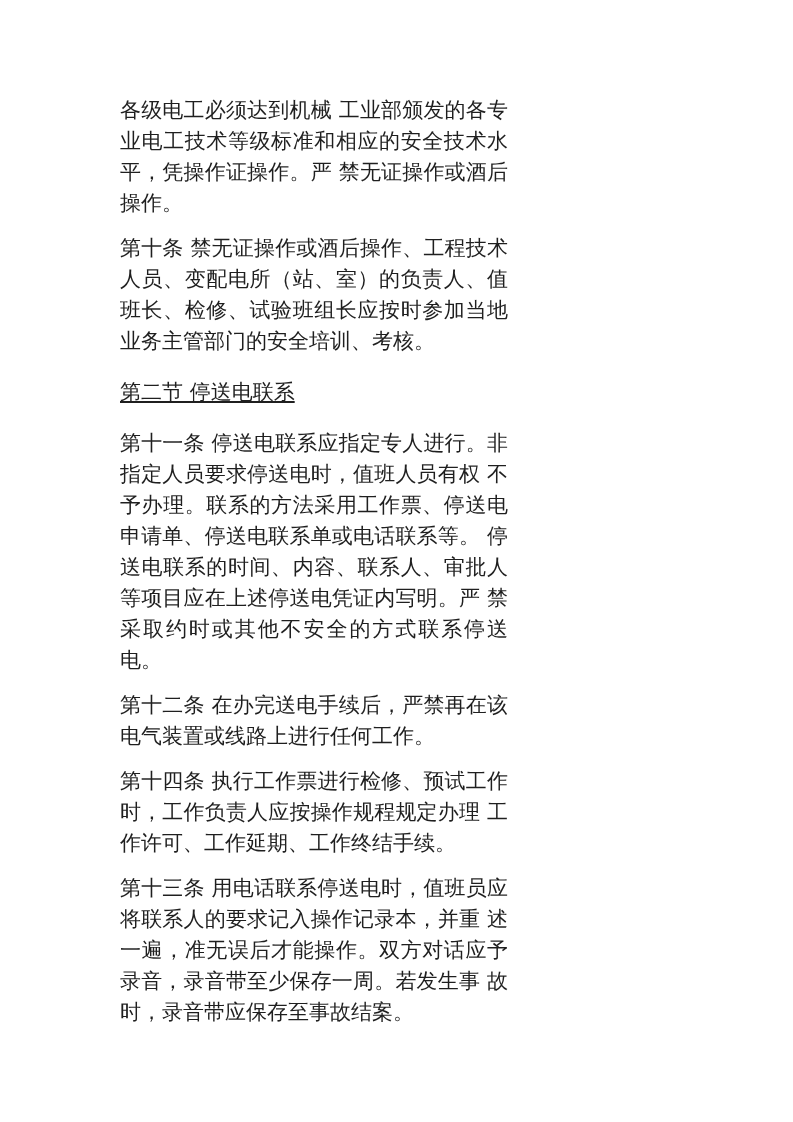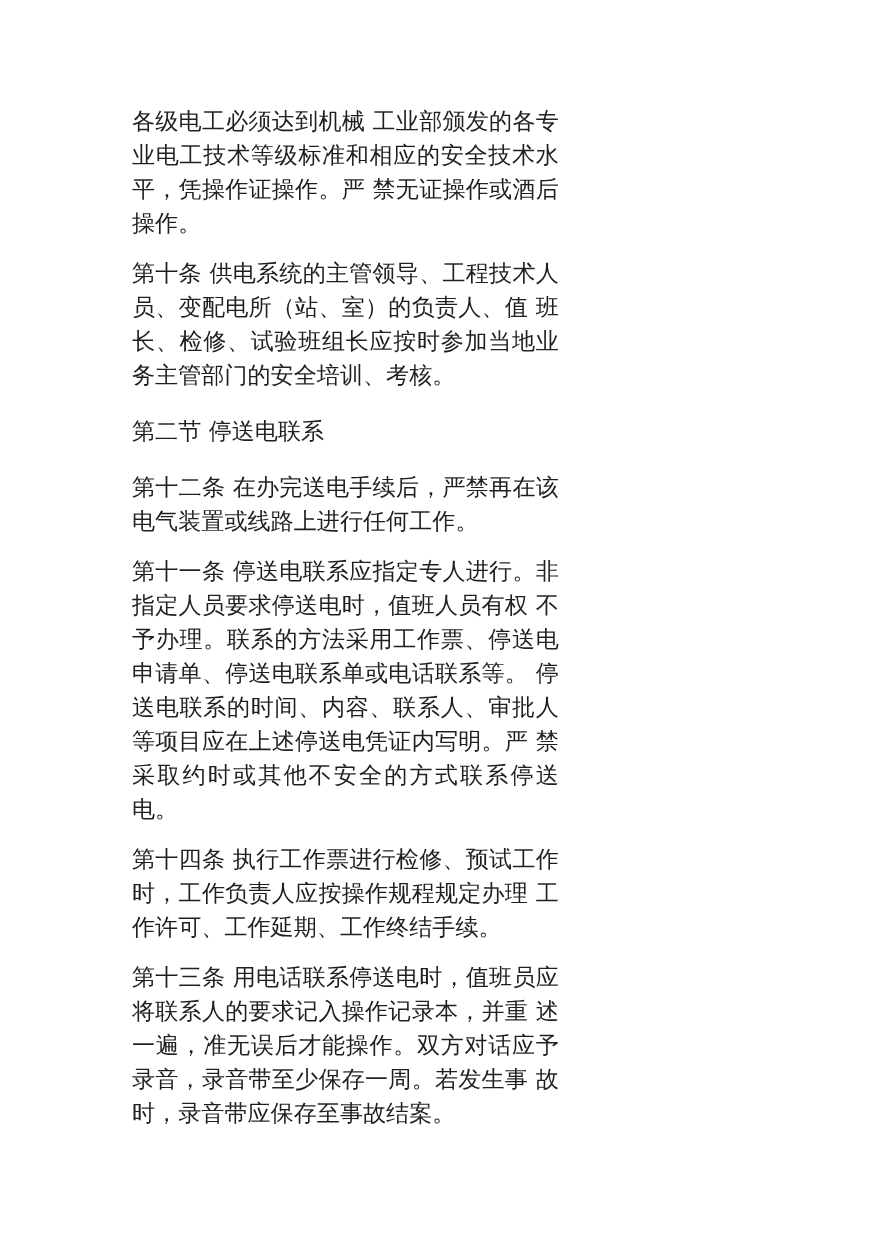--- a/index.html
+++ b/index.html
@@ -24,26 +24,27 @@
     text-align: justify;
     margin: 0 0 14px 0;
     font-weight: normal;
     word-break: break-all;
   }
   .section-heading {
     font-size: 21px;
     line-height: 31px;
     margin: 20px 0 20px 0;
     font-weight: normal;
+    text-decoration: underline;
   }
 </style>
 </head>
 <body>
 
 <div class="page">
   <p class="para">各级电工必须达到机械 工业部颁发的各专业电工技术等级标准和相应的安全技术水平，凭操作证操作。严 禁无证操作或酒后操作。</p>
-  <p class="para">第十条 供电系统的主管领导、工程技术人员、变配电所（站、室）的负责人、值 班长、检修、试验班组长应按时参加当地业务主管部门的安全培训、考核。</p>
+  <p class="para">第十条 禁无证操作或酒后操作、工程技术人员、变配电所（站、室）的负责人、值 班长、检修、试验班组长应按时参加当地业务主管部门的安全培训、考核。</p>
   <p class="section-heading">第二节 停送电联系</p>
+  <p class="para">第十一条 停送电联系应指定专人进行。非指定人员要求停送电时，值班人员有权 不予办理。联系的方法采用工作票、停送电申请单、停送电联系单或电话联系等。 停送电联系的时间、内容、联系人、审批人等项目应在上述停送电凭证内写明。严 禁采取约时或其他不安全的方式联系停送电。</p>
   <p class="para">第十二条 在办完送电手续后，严禁再在该电气装置或线路上进行任何工作。</p>
-  <p class="para">第十一条 停送电联系应指定专人进行。非指定人员要求停送电时，值班人员有权 不予办理。联系的方法采用工作票、停送电申请单、停送电联系单或电话联系等。 停送电联系的时间、内容、联系人、审批人等项目应在上述停送电凭证内写明。严 禁采取约时或其他不安全的方式联系停送电。</p>
   <p class="para">第十四条 执行工作票进行检修、预试工作时，工作负责人应按操作规程规定办理 工作许可、工作延期、工作终结手续。</p>
   <p class="para">第十三条 用电话联系停送电时，值班员应将联系人的要求记入操作记录本，并重 述一遍，准无误后才能操作。双方对话应予录音，录音带至少保存一周。若发生事 故时，录音带应保存至事故结案。</p>
 </div>
 
 </body></html>

